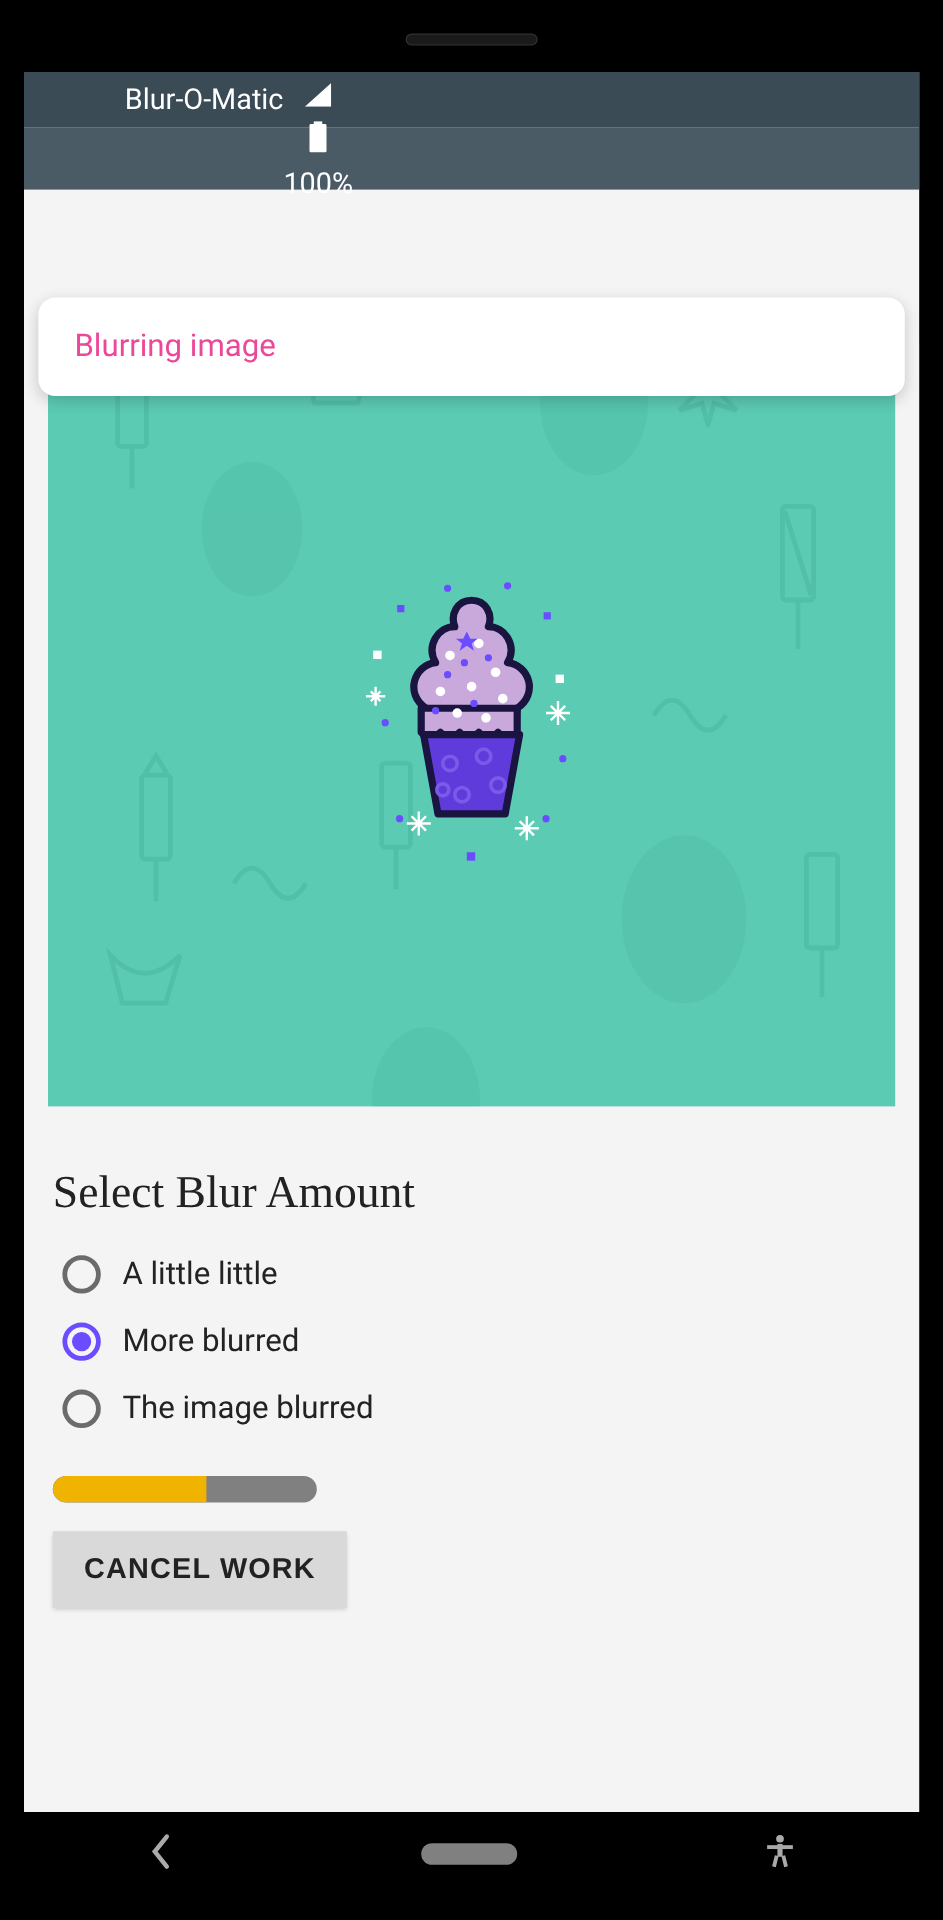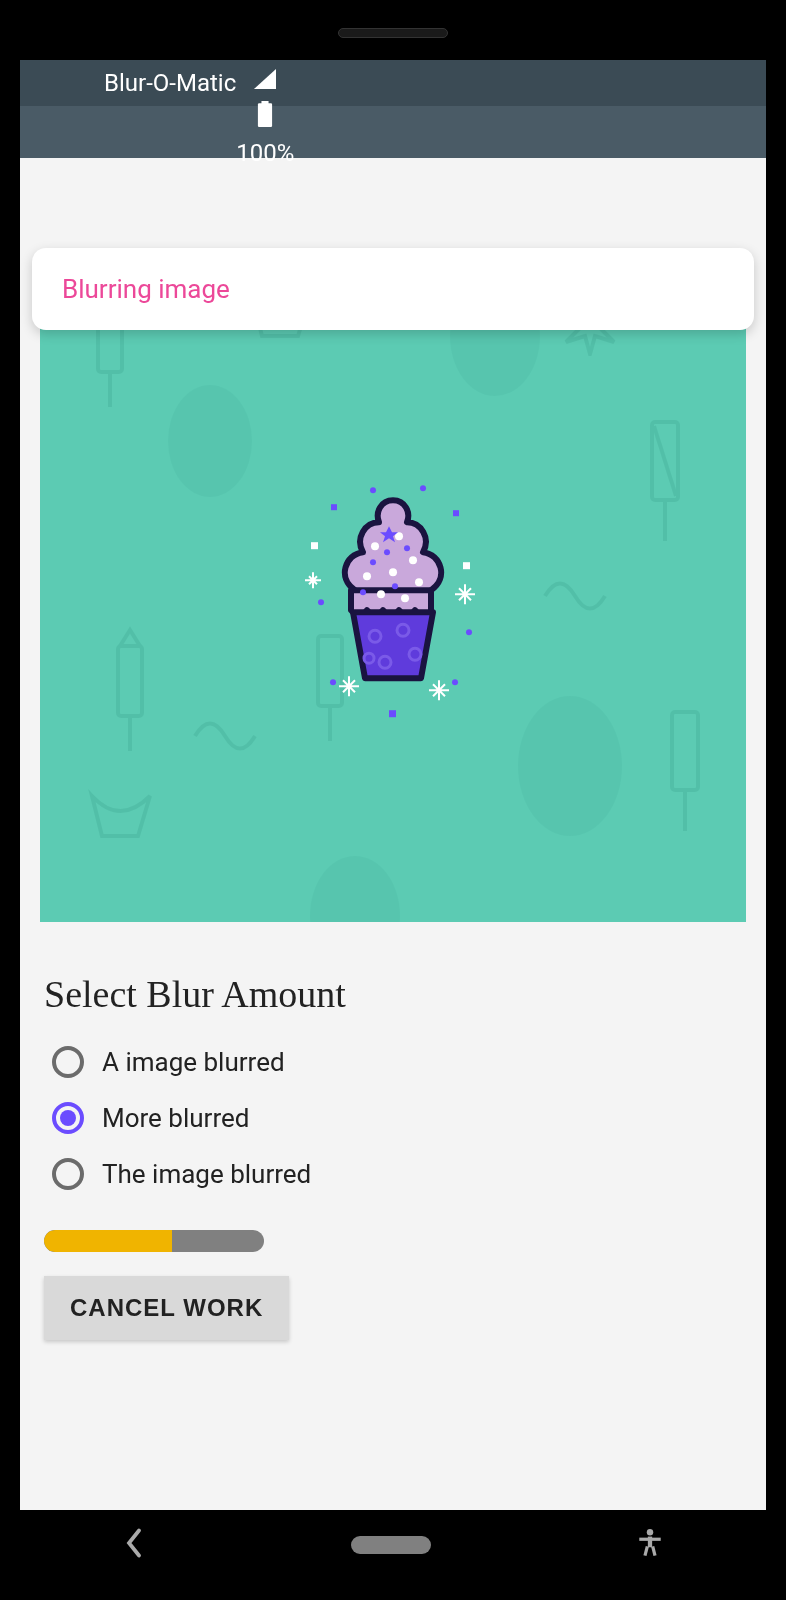--- a/index.html
+++ b/index.html
@@ -351,21 +351,21 @@
           </g>
         </svg>
       </div>
     </div>
 
     <div class="section">
       <div class="section-heading">Select Blur Amount</div>
 
       <div class="radio-row">
         <span class="radio-circle"></span>
-        <span>A image blurred</span>
+        <span>A little little</span>
       </div>
       <div class="radio-row">
         <span class="radio-circle selected"></span>
         <span>More blurred</span>
       </div>
       <div class="radio-row">
         <span class="radio-circle"></span>
         <span>The image blurred</span>
       </div>
 

